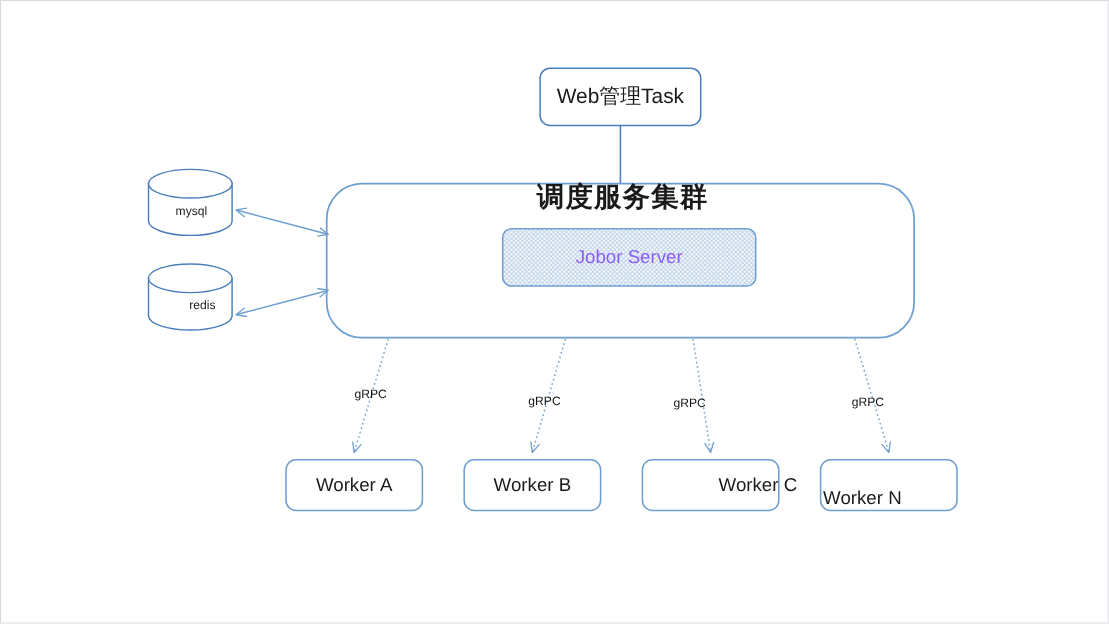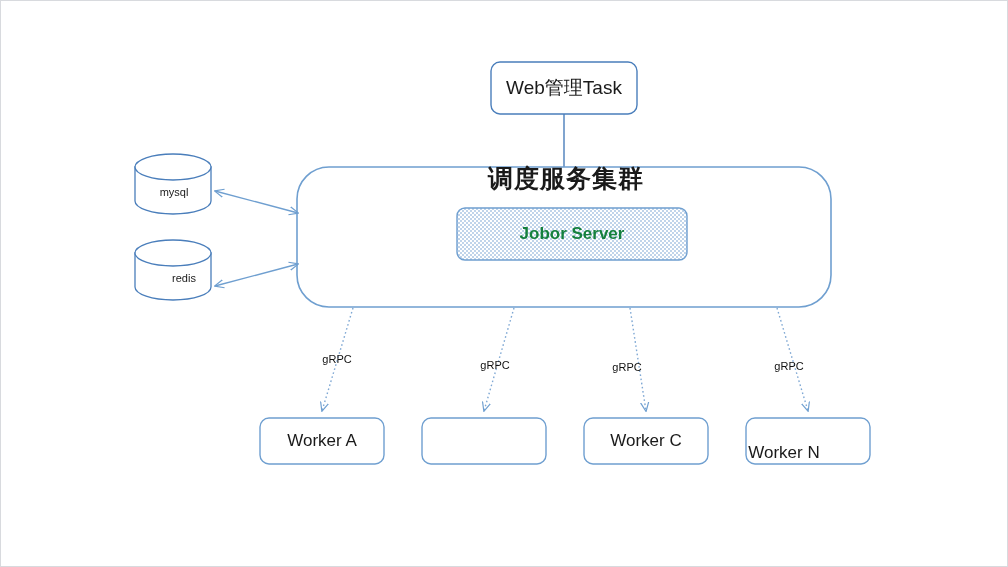--- a/index.html
+++ b/index.html
@@ -46,38 +46,38 @@
     left: 440px; top: 163px; width: 250px; height: 28px;
     font-size: 25px;
     font-weight: bold;
     font-family: "DejaVu Serif", "Liberation Serif", serif;
     letter-spacing: 1px;
   }
   
   #jobor-label {
     left: 456px; top: 207px; width: 230px; height: 52px;
     font-size: 17px;
-    font-weight: bold;
-    color: #15803d;
+    font-weight: normal;
+    color: #8b5cf6;
   }
   .db-label {
     font-size: 11px;
     height: 30px;
   }
   #mysql-label { left: 136px; top: 176px; width: 74px; }
   #redis-label { left: 136px; top: 262px; width: 94px; }
 
   .worker-label {
     font-size: 17px;
     height: 46px;
     width: 124px;
   }
   #worker-a-label { left: 259px; top: 417px; }
   #worker-b-label { left: 421px; top: 417px; }
-  #worker-c-label { left: 583px; top: 417px; }
+  #worker-c-label { left: 583px; top: 417px; padding-left: 43px; }
   #worker-n-label { left: 721px; top: 417px; margin-top: 12px; }
 
   .grpc-label {
     font-size: 11px;
     height: 16px;
     width: 40px;
     color: #111111;
   }
   #grpc-a-label { left: 316px; top: 350px; }
   #grpc-b-label { left: 474px; top: 356px; }
@@ -140,20 +140,21 @@
 
   <div class="node-label" id="cluster-title-label">调度服务集群</div>
 
   <div class="node-label" id="jobor-label">Jobor Server</div>
 
   <div class="node-label db-label" id="mysql-label">mysql</div>
 
   <div class="node-label db-label" id="redis-label">redis</div>
 
   <div class="node-label worker-label" id="worker-a-label">Worker A</div>
+  <div class="node-label worker-label" id="worker-b-label">Worker B</div>
   <div class="node-label worker-label" id="worker-c-label">Worker C</div>
   <div class="node-label worker-label" id="worker-n-label">Worker N</div>
 
   <div class="node-label grpc-label" id="grpc-a-label">gRPC</div>
   <div class="node-label grpc-label" id="grpc-b-label">gRPC</div>
   <div class="node-label grpc-label" id="grpc-c-label">gRPC</div>
   <div class="node-label grpc-label" id="grpc-n-label">gRPC</div>
 
 </div>
 

